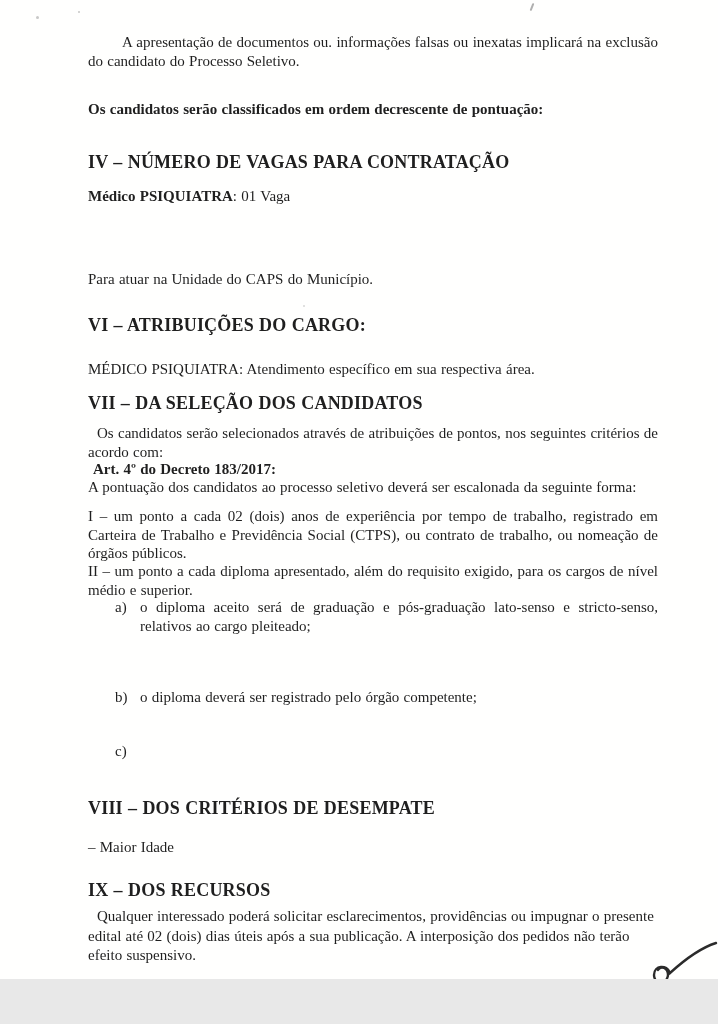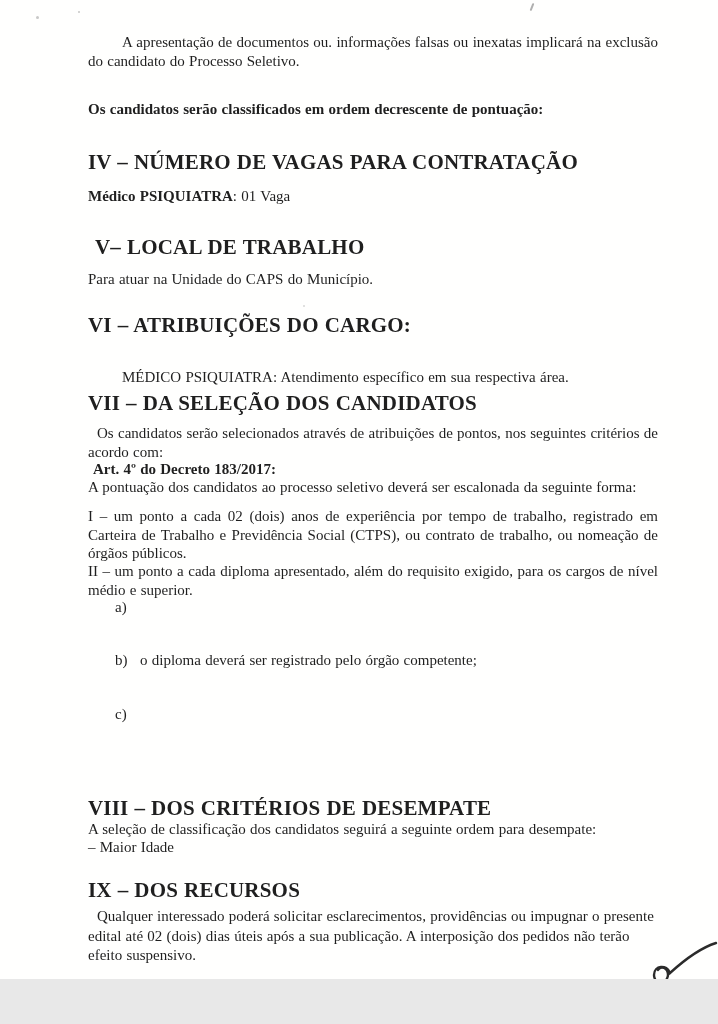--- a/index.html
+++ b/index.html
@@ -12,21 +12,21 @@
     overflow:hidden;
   }
   .blk{
     position:absolute;
     left:88px;width:570px;
     font-size:15px;line-height:18.5px;
     margin:0;
     word-spacing:0.5px;
   }
   .b{font-weight:bold;}
-  .hd{font-weight:bold;font-size:21px;letter-spacing:0.2px;}
+  .hd{font-weight:bold;font-size:18px;letter-spacing:0.2px;}
   .just{text-align:justify;}
   .ind34{text-indent:34px;}
   .ind9{text-indent:9px;}
   .ind7{text-indent:7px;}
   .ind5{text-indent:5px;}
   .sub{padding-left:52px;box-sizing:border-box;position:relative;}
   .sub .lbl{position:absolute;left:27px;top:0;}
   .speck{position:absolute;background:#9a9a9a;border-radius:50%;width:3px;height:3px;opacity:.55;}
   .tick{position:absolute;width:2px;height:8px;background:#8f8f8f;transform:rotate(22deg);border-radius:1px;opacity:.7;}
   .sig{position:absolute;left:628px;top:936px;}
@@ -45,47 +45,46 @@
 
   <div class="blk just ind34" style="top:33px;">A apresentação de documentos ou. informações falsas ou inexatas implicará na exclusão do candidato do Processo Seletivo.</div>
 
   <div class="blk b" style="top:100px;">Os candidatos serão classificados em ordem decrescente de pontuação:</div>
 
   <div class="blk hd" style="top:153px;">IV – NÚMERO DE VAGAS PARA CONTRATAÇÃO</div>
   <div class="blk" style="top:187px;">
     <span class="b">Médico PSIQUIATRA</span><span>: 01 Vaga</span>
   </div>
 
-  <div class="blk hd ind7" style="top:238px;">V– LOCAL DE TRABALHO</div>
   <div class="blk" style="top:270px;">Para atuar na Unidade do CAPS do Município.</div>
 
   <div class="blk hd" style="top:316px;">VI – ATRIBUIÇÕES DO CARGO:</div>
-  <div class="blk" style="top:368px;margin-left:34px;">MÉDICO PSIQUIATRA: Atendimento específico em sua respectiva área.</div>
+  <div class="blk" style="top:360px;">MÉDICO PSIQUIATRA: Atendimento específico em sua respectiva área.</div>
 
   <div class="blk hd" style="top:394px;">VII – DA SELEÇÃO DOS CANDIDATOS</div>
   <div class="blk just ind9" style="top:424px;">Os candidatos serão selecionados através de atribuições de pontos, nos seguintes critérios de acordo com:</div>
   <div class="blk b ind5" style="top:460px;">Art. 4º do Decreto 183/2017:</div>
   <div class="blk" style="top:478px;">A pontuação dos candidatos ao processo seletivo deverá ser escalonada da seguinte forma:</div>
   <div class="blk just" style="top:496px;margin-top:11px;">I – um ponto a cada 02 (dois) anos de experiência por tempo de trabalho, registrado em Carteira de Trabalho e Previdência Social (CTPS), ou contrato de trabalho, ou nomeação de órgãos públicos.</div>
   <div class="blk just" style="top:562px;">II – um ponto a cada diploma apresentado, além do requisito exigido, para os cargos de nível médio e superior.</div>
 
   <div class="blk sub just" style="top:598px;">
     <span class="lbl">a)</span>
+    <span>o diploma aceito será de graduação e pós-graduação lato-senso e stricto-senso, relativos ao cargo pleiteado;</span>
   </div>
   <div class="blk sub" style="top:651px;">
     <span class="lbl">b)</span>
     <span>o diploma deverá ser registrado pelo órgão competente;</span>
   </div>
   <div class="blk sub just" style="top:686px;">
     <span class="lbl">c)</span>
   </div>
 
 
   <div class="blk hd" style="top:799px;">VIII – DOS CRITÉRIOS DE DESEMPATE</div>
-  <div class="blk" style="top:820px;">A seleção de classificação dos candidatos seguirá a seguinte ordem para desempate:</div>
   <div class="blk" style="top:838px;">– Maior Idade</div>
 
   <div class="blk hd" style="top:881px;">IX – DOS RECURSOS</div>
   <div class="blk ind9" style="top:907px;line-height:19.5px;">Qualquer interessado poderá solicitar esclarecimentos, providências ou impugnar o presente edital até 02 (dois) dias úteis após a sua publicação. A interposição dos pedidos não terão efeito suspensivo.</div>
 
   <svg class="sig" width="90" height="64" viewBox="0 0 90 64">
     <path d="M88 7 C72 12, 53 27, 42 37 C39 28, 26 29, 26 39 C26 48, 39 49, 40 39 C40 32, 33 29, 30 34" fill="none" stroke="#2b2b2b" stroke-width="2.4" stroke-linecap="round"></path>
     <path d="M36 44 C33 51, 37 53, 31 59 C33 56, 35 58, 33 61" fill="none" stroke="#2b2b2b" stroke-width="1.8" stroke-linecap="round"></path>
   </svg>
 

